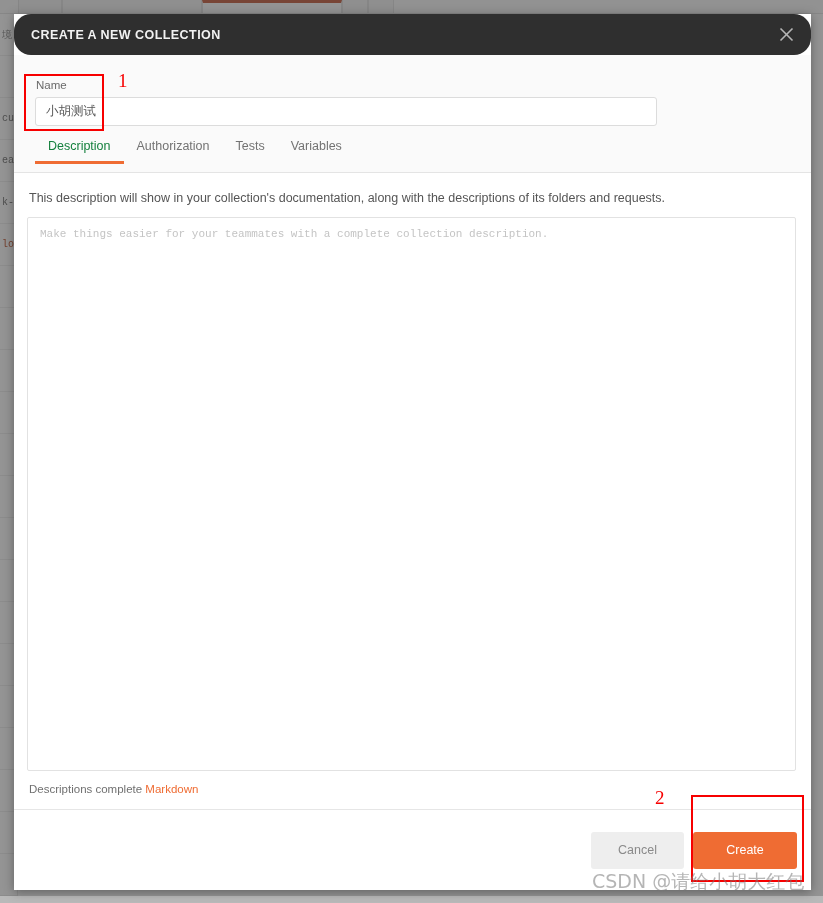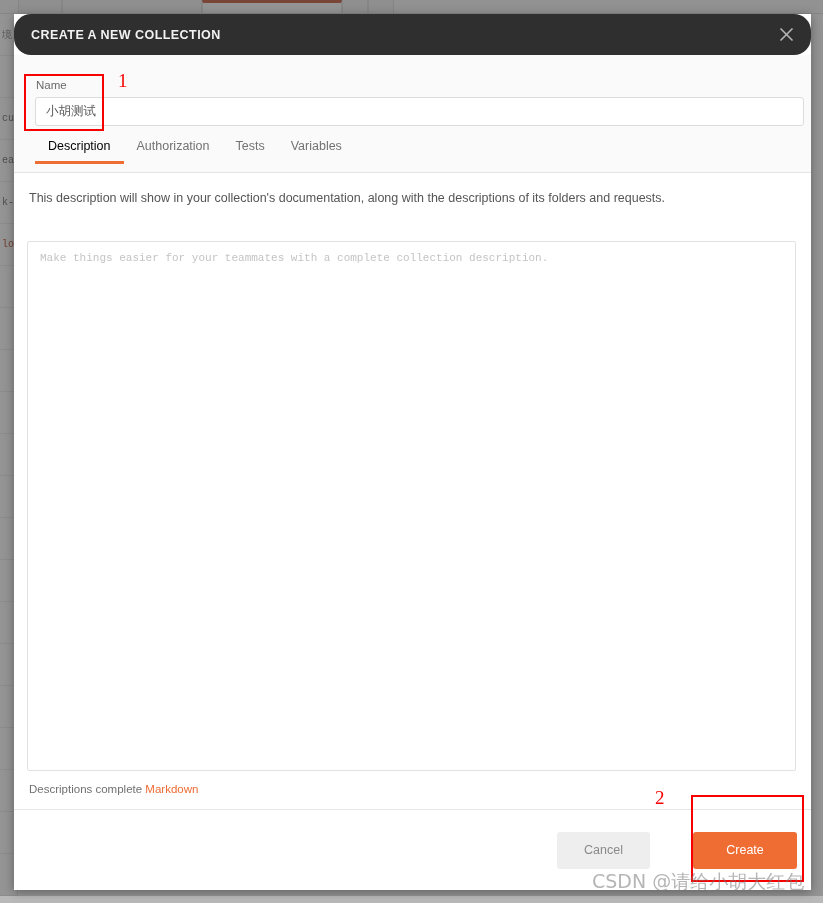--- a/index.html
+++ b/index.html
@@ -139,21 +139,21 @@
     padding: 16px 13px 0 13px;
   }
   .name-label {
     font-size: 11.5px;
     color: #6a6a6a;
     margin-bottom: 6px;
     padding-left: 1px;
   }
   .name-input {
     display: block;
-    width: 769px;
+    width: 622px;
     height: 29px;
     box-sizing: border-box;
     border: 1px solid #dcdcdc;
     border-radius: 3px;
     background: #ffffff;
     padding: 0 10px;
     font-size: 12.5px;
     color: #555;
     font-family: "Liberation Sans", sans-serif;
     outline: none;
@@ -168,21 +168,21 @@
   }
   .tab-item {
     font-size: 12.5px;
     color: #737373;
     padding: 0 13px 8px 13px;
     cursor: pointer;
     border-bottom: 3px solid transparent;
     white-space: nowrap;
   }
   .tab-item.active {
-    color: #000000;
+    color: #15803d;
     border-bottom-color: #ef6c33;
     text-align: right;
   }
 
   .modal-body {
     flex: 1 1 auto;
     background: #ffffff;
     padding: 0 13px;
     display: flex;
     flex-direction: column;
@@ -199,21 +199,20 @@
     box-sizing: border-box;
     border: 1px solid #e2e2e2;
     border-radius: 2px;
     resize: none;
     outline: none;
     padding: 10px 12px;
     font-family: "Liberation Mono", monospace;
     font-size: 11px;
     color: #444;
     background: #ffffff;
-    margin-top: 24px;
   }
   .desc-textarea::placeholder { color: #c4c4c4; }
   .markdown-note {
     font-size: 11.5px;
     color: #707070;
     padding: 12px 2px 14px 2px;
   }
   .markdown-link {
     color: #ef6c33;
     text-decoration: none;
@@ -223,21 +222,20 @@
   .modal-footer {
     flex: 0 0 auto;
     height: 81px;
     border-top: 1px solid #e6e6e6;
     display: flex;
     align-items: center;
     justify-content: flex-end;
     padding: 0 14px;
     box-sizing: border-box;
     background: #ffffff;
-    gap: 34px;
   }
   .btn {
     border: none;
     border-radius: 3px;
     font-size: 12.5px;
     font-family: "Liberation Sans", sans-serif;
     cursor: pointer;
     outline: none;
   }
   .btn-cancel {

